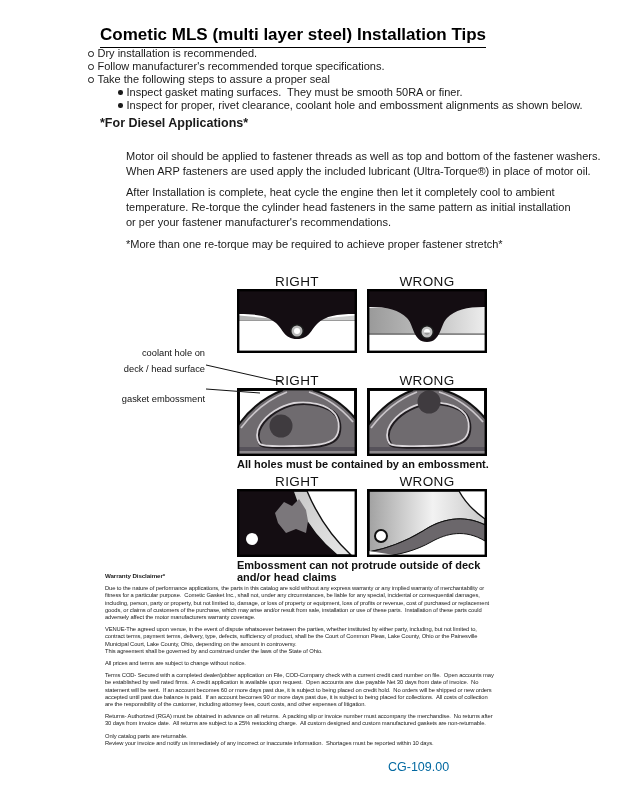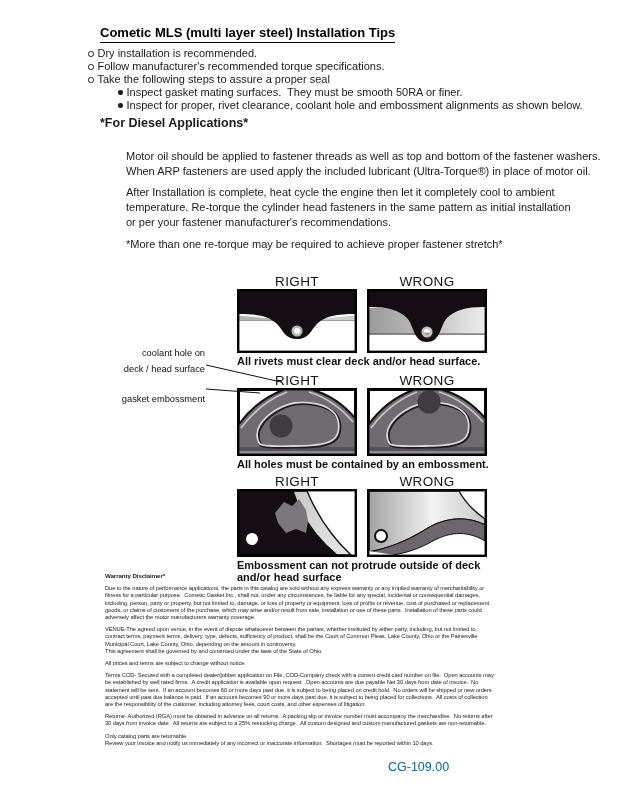--- a/index.html
+++ b/index.html
@@ -6,21 +6,21 @@
   .page{
     position:relative; width:618px; height:800px; background:#ffffff;
     font-family:"Liberation Sans","DejaVu Sans",sans-serif; color:#1a1a1a;
     overflow:hidden; margin:0 auto;
   }
   .abs{position:absolute;}
   .pre{white-space:pre;}
   .prewrap{white-space:pre-wrap;}
 
   .title{
-    left:100px; top:25px; font-size:13px; font-weight:bold; color:#000;
+    left:100px; top:25px; font-size:17px; font-weight:bold; color:#000;
     border-bottom:1.6px solid #000; padding-bottom:2px; margin:0;text-align:right;
   }
   .tips{left:88px; top:47px; font-size:11px; line-height:13px;}
   .tip-row{display:flex; align-items:flex-start;}
   .tip-row.sub{padding-left:30px;}
   .o-marker{flex:0 0 auto; width:3.5px;height:3.5px;border:1px solid #1a1a1a;border-radius:50%;margin:4px 4px 0 0;}
   .f-marker{flex:0 0 auto; width:4.5px;height:4.5px;background:#1a1a1a;border-radius:50%;margin:4px 4px 0 0;}
 
   .diesel-heading{left:100px; top:116px; font-size:12.5px; font-weight:bold; margin:0;}
   .body-para{font-size:11px; line-height:15px; left:112px; margin:14px;}
@@ -114,21 +114,20 @@
           <rect x="2" y="19" width="116" height="26" fill="url(#g-r1w)"></rect>
           <rect x="2" y="44.5" width="116" height="1.2" fill="#555555"></rect>
           <path d="M2,2 H118 V18 C99,18 88,21 80,29 C73,36 74,53 60,53 C46,53 47,36 40,29 C32,21 21,18 2,18 Z" fill="#140d12"></path>
           <circle cx="60" cy="43" r="6.3" fill="#c4c4c4" stroke="#1a1a1a" stroke-width="1.6"></circle>
           <circle cx="60" cy="43" r="3" fill="#ffffff"></circle>
           <rect x="56" y="43.6" width="8" height="2.4" fill="#9a9a9a" clip-path="url(#clip-r1w)"></rect>
           <rect x="1.2" y="1.2" width="117.6" height="61.6" fill="none" stroke="#000000" stroke-width="2.4"></rect>
         </svg>
       </div>
     </div>
-    <div class="caption">All rivets must clear deck and/or head surface.</div>
   </div>
 
   <div class="fig-row row2">
     <div class="pair">
       <div class="fig">
         <div class="fig-label">RIGHT</div>
         <svg width="120" height="68" viewBox="0 0 120 68">
           <rect x="0" y="0" width="120" height="68" fill="#ffffff"></rect>
           <rect x="2" y="2" width="116" height="64" fill="#6f6b6f"></rect>
           <path d="M2,2 H46 C28,9 13,21 2,36 Z" fill="#ffffff" stroke="#111111" stroke-width="2"></path>
@@ -206,21 +205,21 @@
           <rect x="0" y="0" width="120" height="68" fill="#ffffff"></rect>
           <path d="M2,2 H92 C98,13 108,23 118,30 L118,36 C96,25 74,30 56,42 C38,53 18,60 2,63 Z" fill="url(#g-r3w)" stroke="#111111" stroke-width="1.4"></path>
           <path d="M2,63 C18,60 38,53 56,42 C74,30 96,25 118,36 L118,52 C98,40 80,44 64,53 C50,61 32,66 18,67 L2,68 Z" fill="#6b676b" stroke="#111111" stroke-width="1"></path>
           <path d="M2,62 L40,68 L2,68 Z" fill="#ffffff"></path>
           <circle cx="14" cy="47" r="6" fill="#ffffff" stroke="#111111" stroke-width="2"></circle>
           <rect x="1.2" y="1.2" width="117.6" height="65.6" fill="none" stroke="#000000" stroke-width="2.4"></rect>
         </svg>
       </div>
     </div>
     <div class="caption pre">Embossment can not protrude outside of deck
-and/or head surface</div>
+and/or head claims</div>
   </div>
 
   <div class="abs warranty">
     <p class="w-head">Warranty Disclaimer*</p>
     <p class="pre">Due to the nature of performance applications, the parts in this catalog are sold without any express warranty or any implied warranty of merchantability or
 fitness for a particular purpose.  Cometic Gasket Inc., shall not, under any circumstances, be liable for any special, incidental or consequential damages,
 including, person, party or property, but not limited to, damage, or loss of property or equipment, loss of profits or revenue, cost of purchased or replacement
 goods, or claims of customers of the purchase, which may arise and/or result from sale, installation or use of these parts.  Installation of these parts could
 adversely affect the motor manufacturers warranty coverage.</p>
     <p class="pre">VENUE-The agreed upon venue, in the event of dispute whatsoever between the parties, whether instituted by either party, including, but not limited to,

